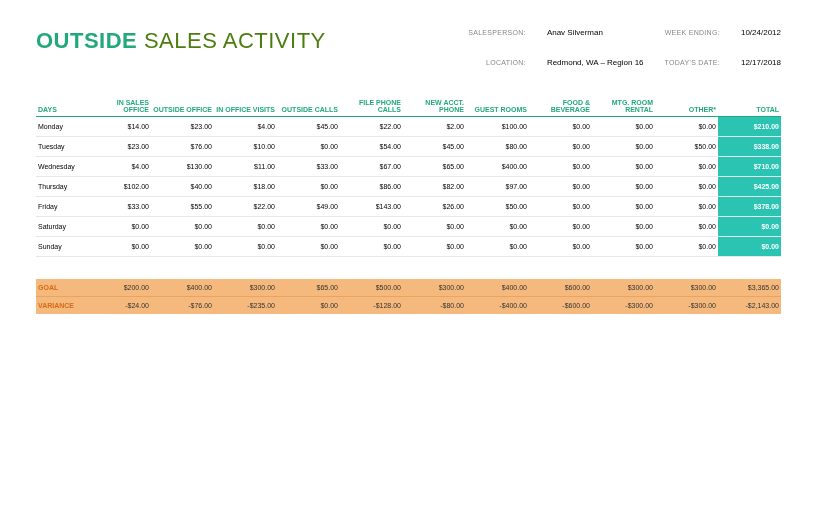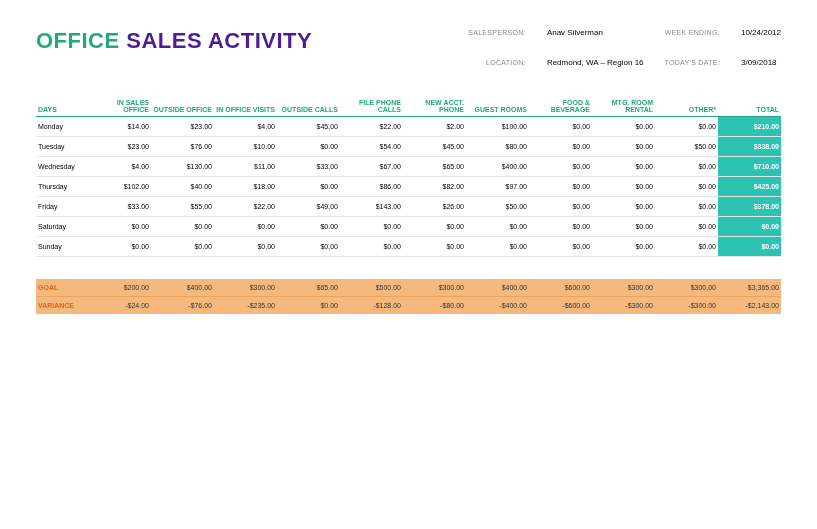--- a/index.html
+++ b/index.html
@@ -6,21 +6,21 @@
   body {
     margin: 0;
     padding: 28px 36px;
     font-family: Arial, Helvetica, sans-serif;
     background: #fff;
     width: 817px;
   }
   .header { display: flex; justify-content: space-between; align-items: flex-start; margin-bottom: 28px; }
   .title { font-size: 22px; letter-spacing: 0.5px; }
   .title .bold { font-weight: 800; color: #22a87b; }
-  .title .light { font-weight: 700; color: #4c1d95; }
+  .title .light { font-weight: 400; color: #4d7c0f; }
   .meta { font-size: 7px; color: #888; display: grid; grid-template-columns: auto auto auto auto; column-gap: 14px; row-gap: 6px; align-items: center; gap: 21px; }
   .meta .label { text-align: right; text-transform: uppercase; letter-spacing: 0.3px; }
   .meta .val { color: #000; font-size: 8px; }
   
   table { border-collapse: collapse; width: 100%; table-layout: fixed; }
   th, td { padding: 4px 2px; font-size: 7px; text-align: right; }
   th { color: #22a87b; border-bottom: 1px solid #22a87b; vertical-align: bottom; padding-bottom: 3px; font-weight: 700; }
   th.days, td.days { text-align: left; width: 52px; }
   td.days { color: #333; }
   tbody.data td { border-bottom: 1px solid #e8e8e8; color: #000; padding-top: 6px; padding-bottom: 6px; }
@@ -31,31 +31,31 @@
   
   tbody.goals td { background: #f5b97d; color: #333; padding-top: 5px; padding-bottom: 5px; }
   tbody.goals td.days { color: #d46a1a; font-weight: 700; }
   tbody.goals tr:first-child td { border-bottom: 1px solid #e9a560; }
 </style>
 </head>
 <body>
 
 <div class="header">
   <div class="title">
-    <span class="bold">OFFICE</span><span class="light"> SALES ACTIVITY</span>
+    <span class="bold">OUTSIDE</span><span class="light"> SALES ACTIVITY</span>
   </div>
   <div class="meta">
     <span class="label">SALESPERSON:</span>
     <span class="val">Anav Silverman</span>
     <span class="label">WEEK ENDING:</span>
     <span class="val">10/24/2012</span>
     <span class="label">LOCATION:</span>
     <span class="val">Redmond, WA – Region 16</span>
     <span class="label">TODAY'S DATE:</span>
-    <span class="val">3/09/2018</span>
+    <span class="val">12/17/2018</span>
   </div>
 </div>
 
 <table>
   <thead>
     <tr id="header-row">
         <th class="days">DAYS</th>
         <th>IN SALES OFFICE</th>
         <th>OUTSIDE OFFICE</th>
         <th>IN OFFICE VISITS</th>

